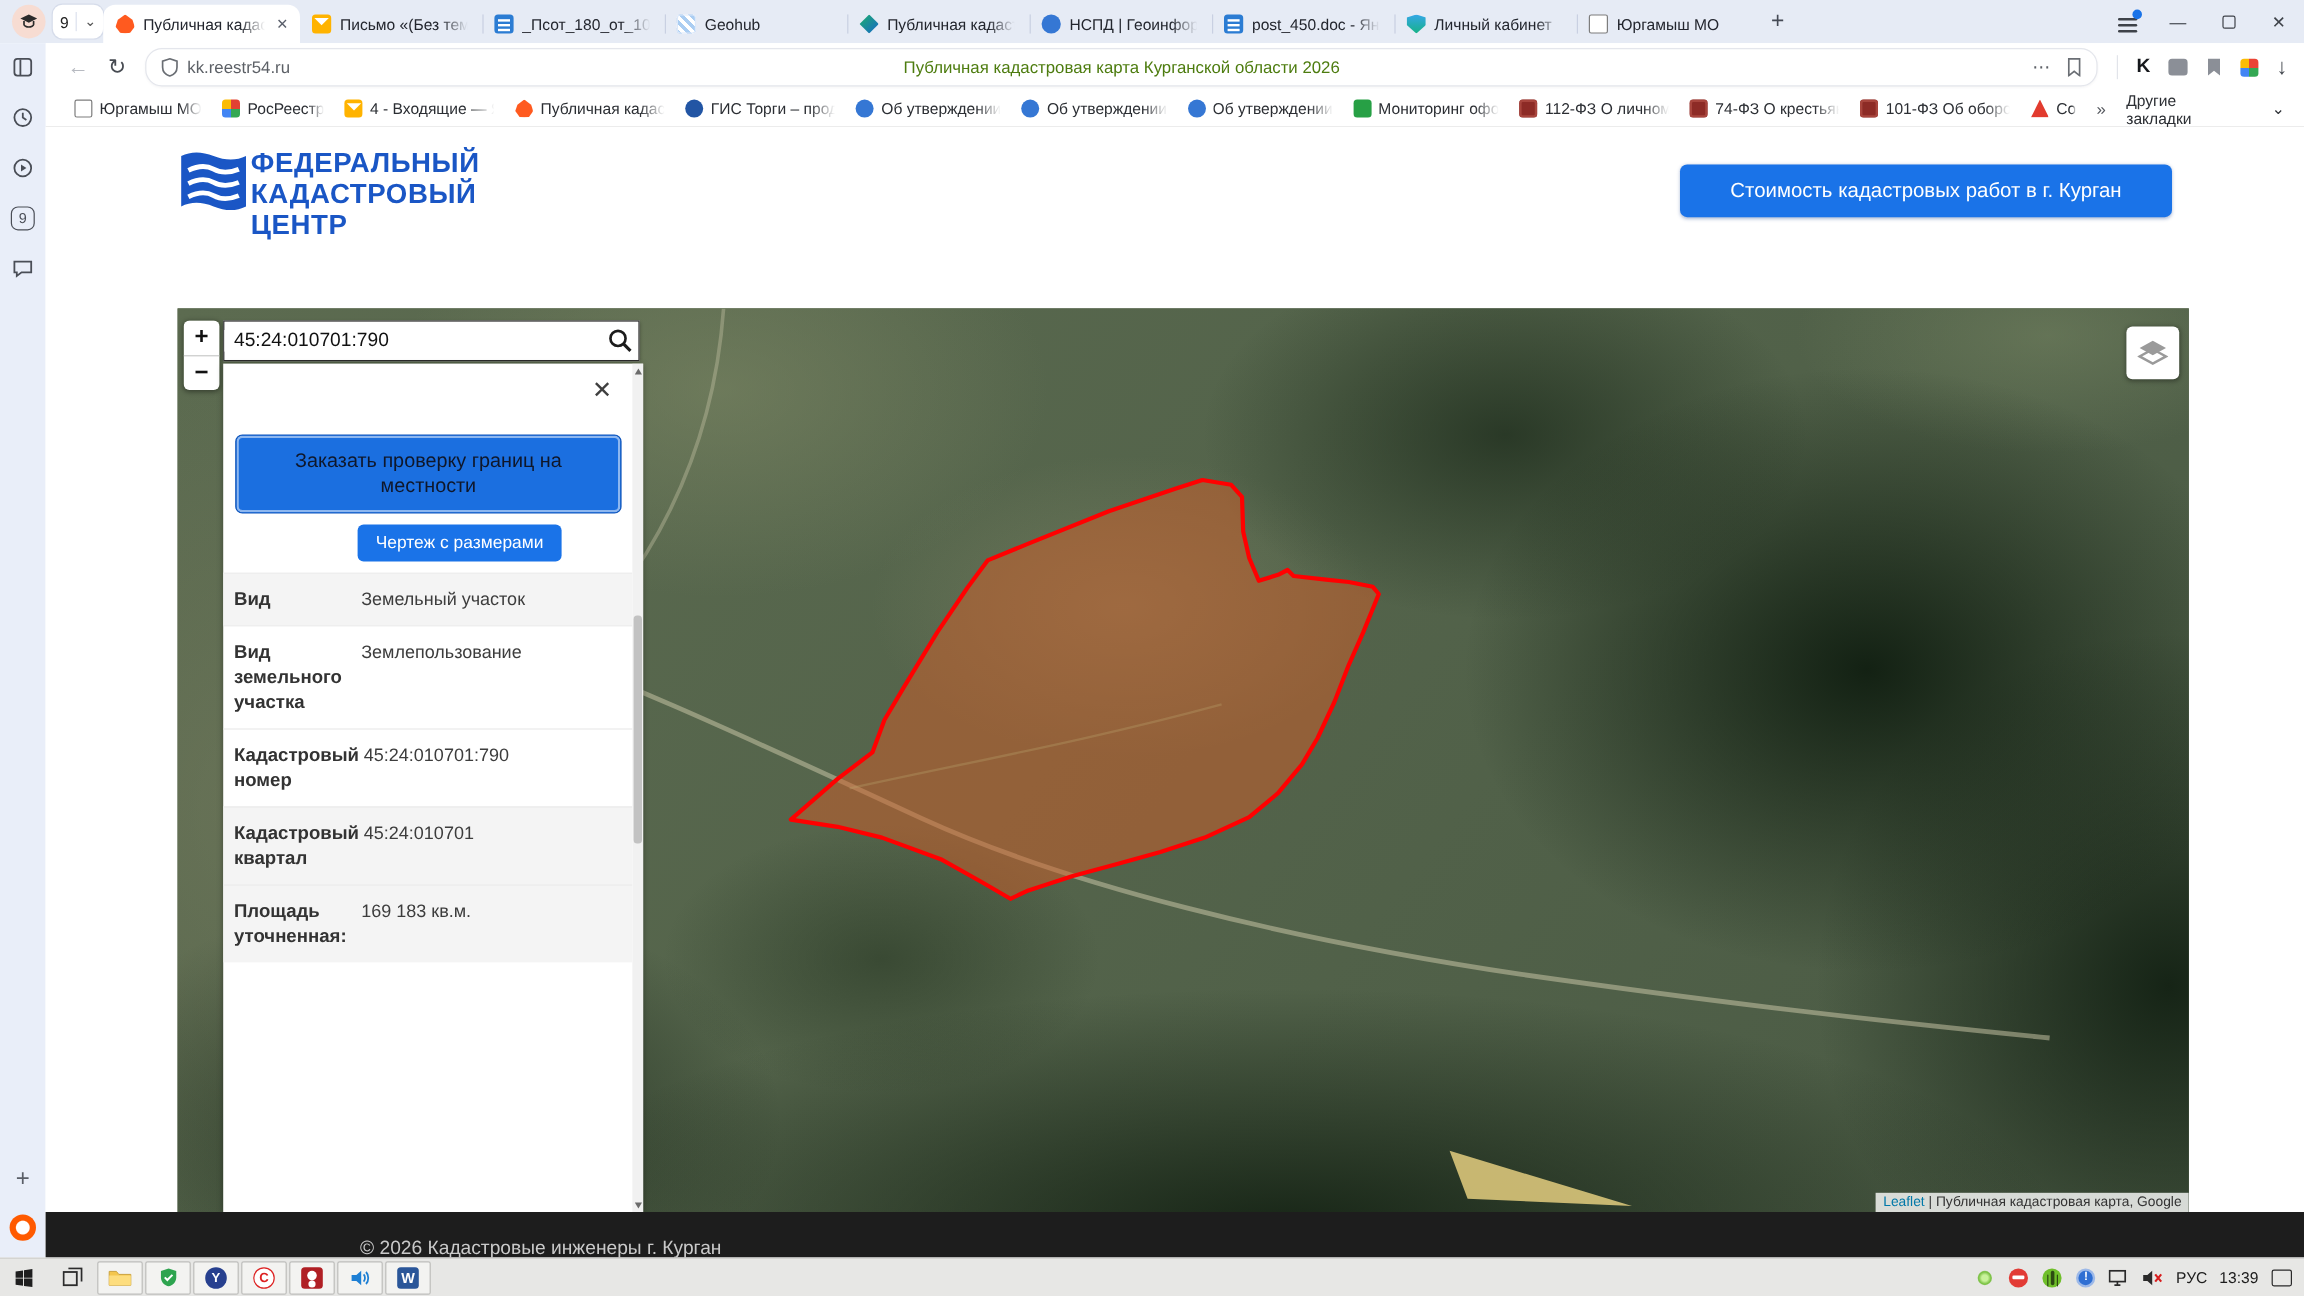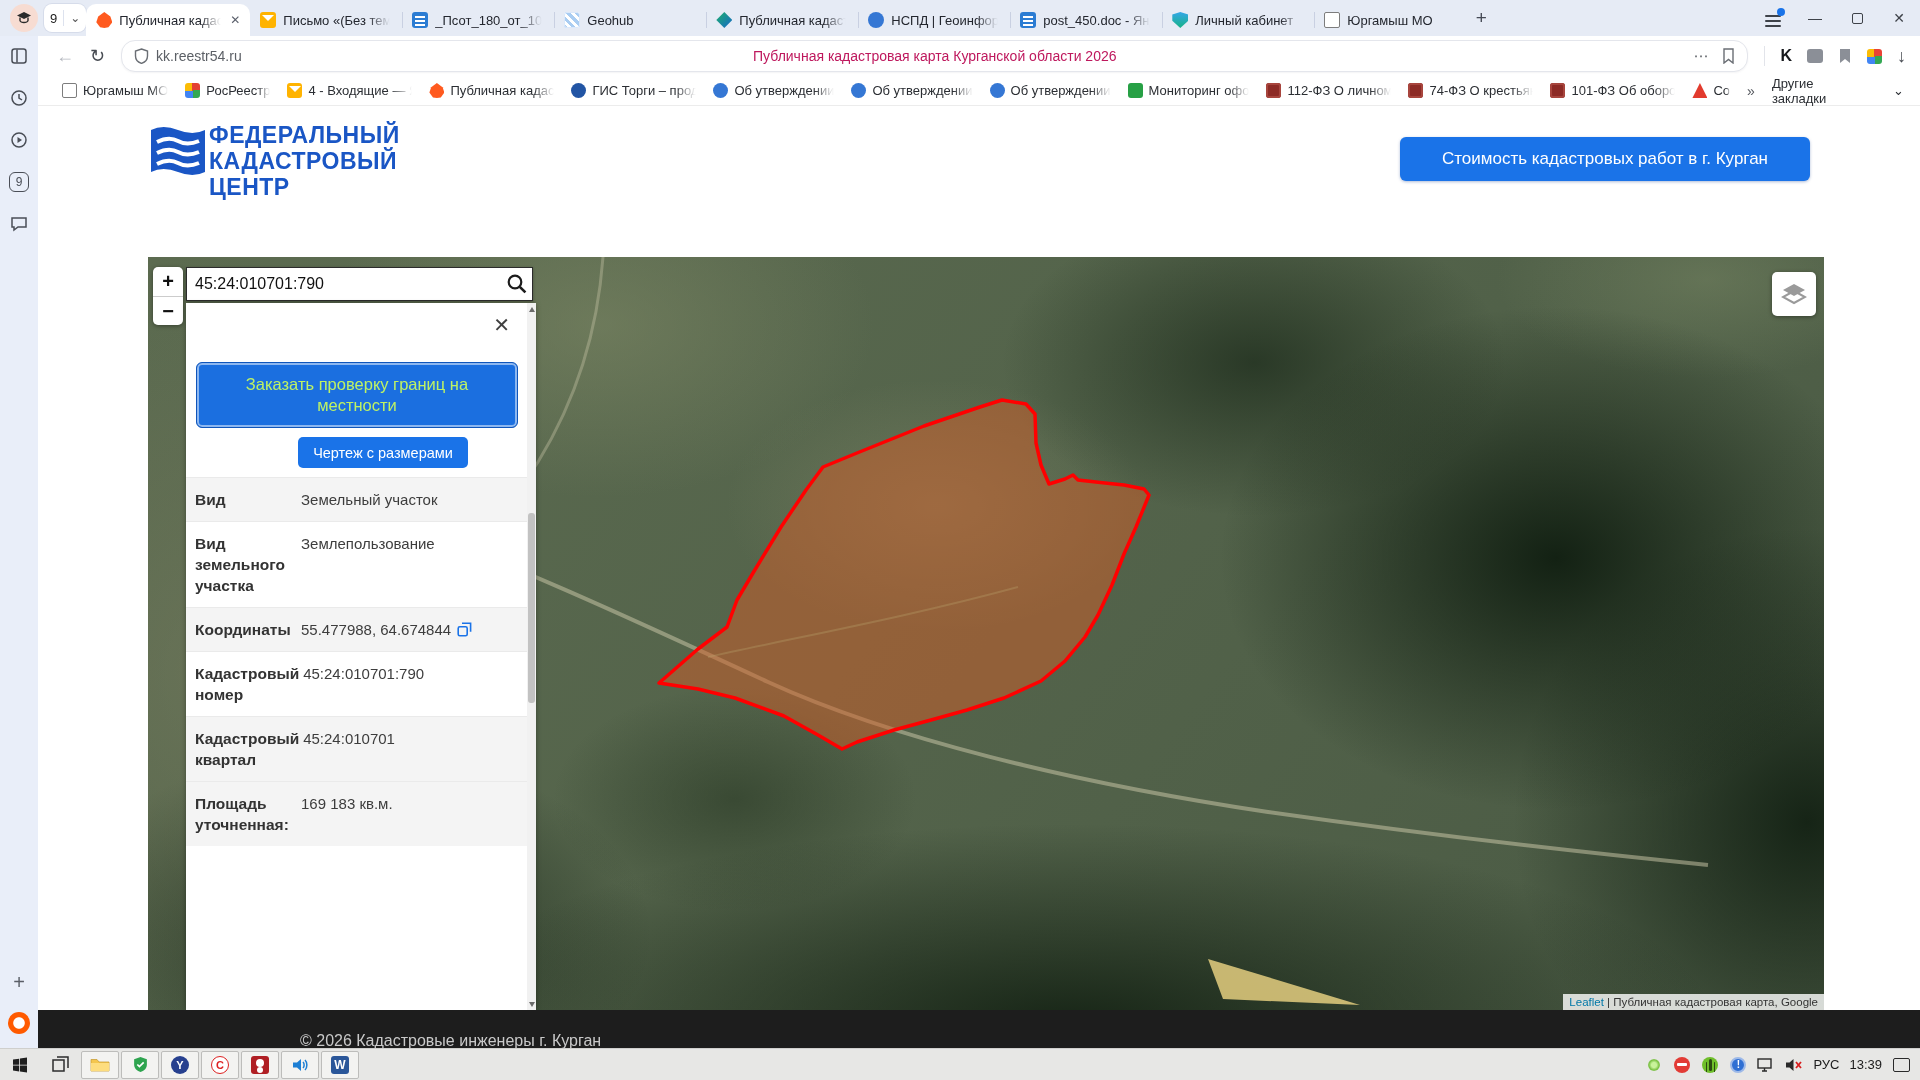--- a/index.html
+++ b/index.html
@@ -59,21 +59,21 @@
   .fv-sm { width:15px; height:15px; }
 
   
   .toolbar { position:absolute; left:38px; top:36px; width:1882px; height:40px; background:#fff;
              display:flex; align-items:center; padding:0 14px 0 18px; gap:16px; }
   .navic { font-size:18px; color:#474b52; }
   .navic.dis { color:#b7bac1; }
   .urlpill { flex:1; height:32px; background:#fff; border:1px solid #e4e6ec; border-radius:14px;
              box-shadow:0 1px 2px rgba(60,70,90,.06); display:flex; align-items:center; padding:0 12px; position:relative; }
   .urlleft { display:flex; align-items:center; gap:7px; color:#5c6066; font-size:14px; }
-  .pagetitle { position:absolute; left:0; right:0; text-align:center; font-size:14px; color:#be185d; pointer-events:none; }
+  .pagetitle { position:absolute; left:0; right:0; text-align:center; font-size:14px; color:#4d7c0f; pointer-events:none; }
   .urlright { margin-left:auto; display:flex; align-items:center; gap:14px; color:#5c6066; font-size:15px; }
   .tb-right { display:flex; align-items:center; gap:15px; }
   .tb-sep { width:1px; height:20px; background:#e2e4ea; }
   .k-ic { font-weight:bold; font-size:16px; color:#16181c; }
   .graybox { width:16px; height:14px; background:#8b8f97; border-radius:3px; }
   .puzzle { width:15px; height:15px; background:conic-gradient(#ea4335 0 25%,#34a853 0 50%,#4285f4 0 75%,#fbbc05 0); border-radius:3px; }
 
   
   .bookmarks { position:absolute; left:38px; top:76px; width:1882px; height:30px; background:#fff;
                border-bottom:1px solid #ececec; display:flex; align-items:center; gap:17px; padding:0 16px 0 24px; }
@@ -132,21 +132,21 @@
                display:flex; align-items:center; justify-content:center; box-shadow:0 1px 4px rgba(0,0,0,.4); }
   .attrib { position:absolute; right:0; bottom:0; background:rgba(255,255,255,.8); font-size:11.5px;
             padding:2px 6px; color:#333; }
   .attrib .lnk { color:#0078a8; }
 
   
   .panel { position:absolute; left:38px; top:46px; width:350px; height:707px; background:#fff;
            box-shadow:0 1px 5px rgba(0,0,0,.35); overflow:hidden; }
   .pclose { position:absolute; right:26px; top:10px; font-size:20px; color:#3f3f3f; font-weight:300; z-index:3; }
   .pbtn1 { position:absolute; left:10px; top:59px; width:322px; height:66px; background:#1b6fe0;
-           border:1px solid #0f55bb; border-radius:6px; color:#bef264; font-size:16.5px; line-height:21px;
+           border:1px solid #0f55bb; border-radius:6px; color:#0f172a; font-size:16.5px; line-height:21px;
            display:flex; align-items:center; justify-content:center; text-align:center; padding:0 26px;
            box-shadow:inset 0 0 0 2px rgba(255,255,255,.5); }
   .pbtn2 { position:absolute; left:112px; top:134px; width:170px; height:31px; background:#1a73e8;
            border-radius:5px; color:#fff; font-size:14.5px; display:flex; align-items:center; justify-content:center; }
   .prows { position:absolute; left:0; top:174px; width:341px; bottom:0; overflow:hidden; }
   .prow { display:flex; border-top:1px solid #eaeaea; padding:11px 6px 11px 9px; }
   .prow.alt { background:#f4f4f4; }
   .prow .lbl { flex:0 0 102px; font-weight:bold; font-size:15.5px; line-height:21px; color:#333; }
   .prow .val { flex:1; font-size:15px; line-height:21px; color:#3d3d3d; padding-left:4px; }
   .r0 { min-height:40px;align-items:center; } .r1 { min-height:85px; } .r2 { min-height:41px; } .r3 { min-height:65px; }
@@ -443,32 +443,20 @@
 
         <div class="prows">
           <div class="prow alt r0">
             <span class="lbl">Вид</span>
             <span class="val">Земельный участок</span>
           </div>
           <div class="prow r1">
             <span class="lbl">Вид земельного участка</span>
             <span class="val">Землепользование</span>
           </div>
-          <div class="prow alt r2">
-            <span class="lbl">Координаты</span>
-            <span class="val">
-              <span class="coordwrap">
-                  <span>55.477988, 64.674844</span>
-                <svg width="15" height="15" viewBox="0 0 15 15">
-                  <rect x="1.2" y="4.8" width="9" height="9" rx="1.6" fill="none" stroke="#1a73e8" stroke-width="1.6"></rect>
-                  <path d="M5 1.2h8.6v8.6" fill="none" stroke="#1a73e8" stroke-width="1.6"></path>
-                </svg>
-              </span>
-            </span>
-          </div>
           <div class="prow r3">
             <span class="lbl">Кадастровый номер</span>
             <span class="val">45:24:010701:790</span>
           </div>
           <div class="prow alt r4">
             <span class="lbl">Кадастровый квартал</span>
             <span class="val">45:24:010701</span>
           </div>
           <div class="prow alt r6">
             <span class="lbl">Площадь уточненная:</span>

